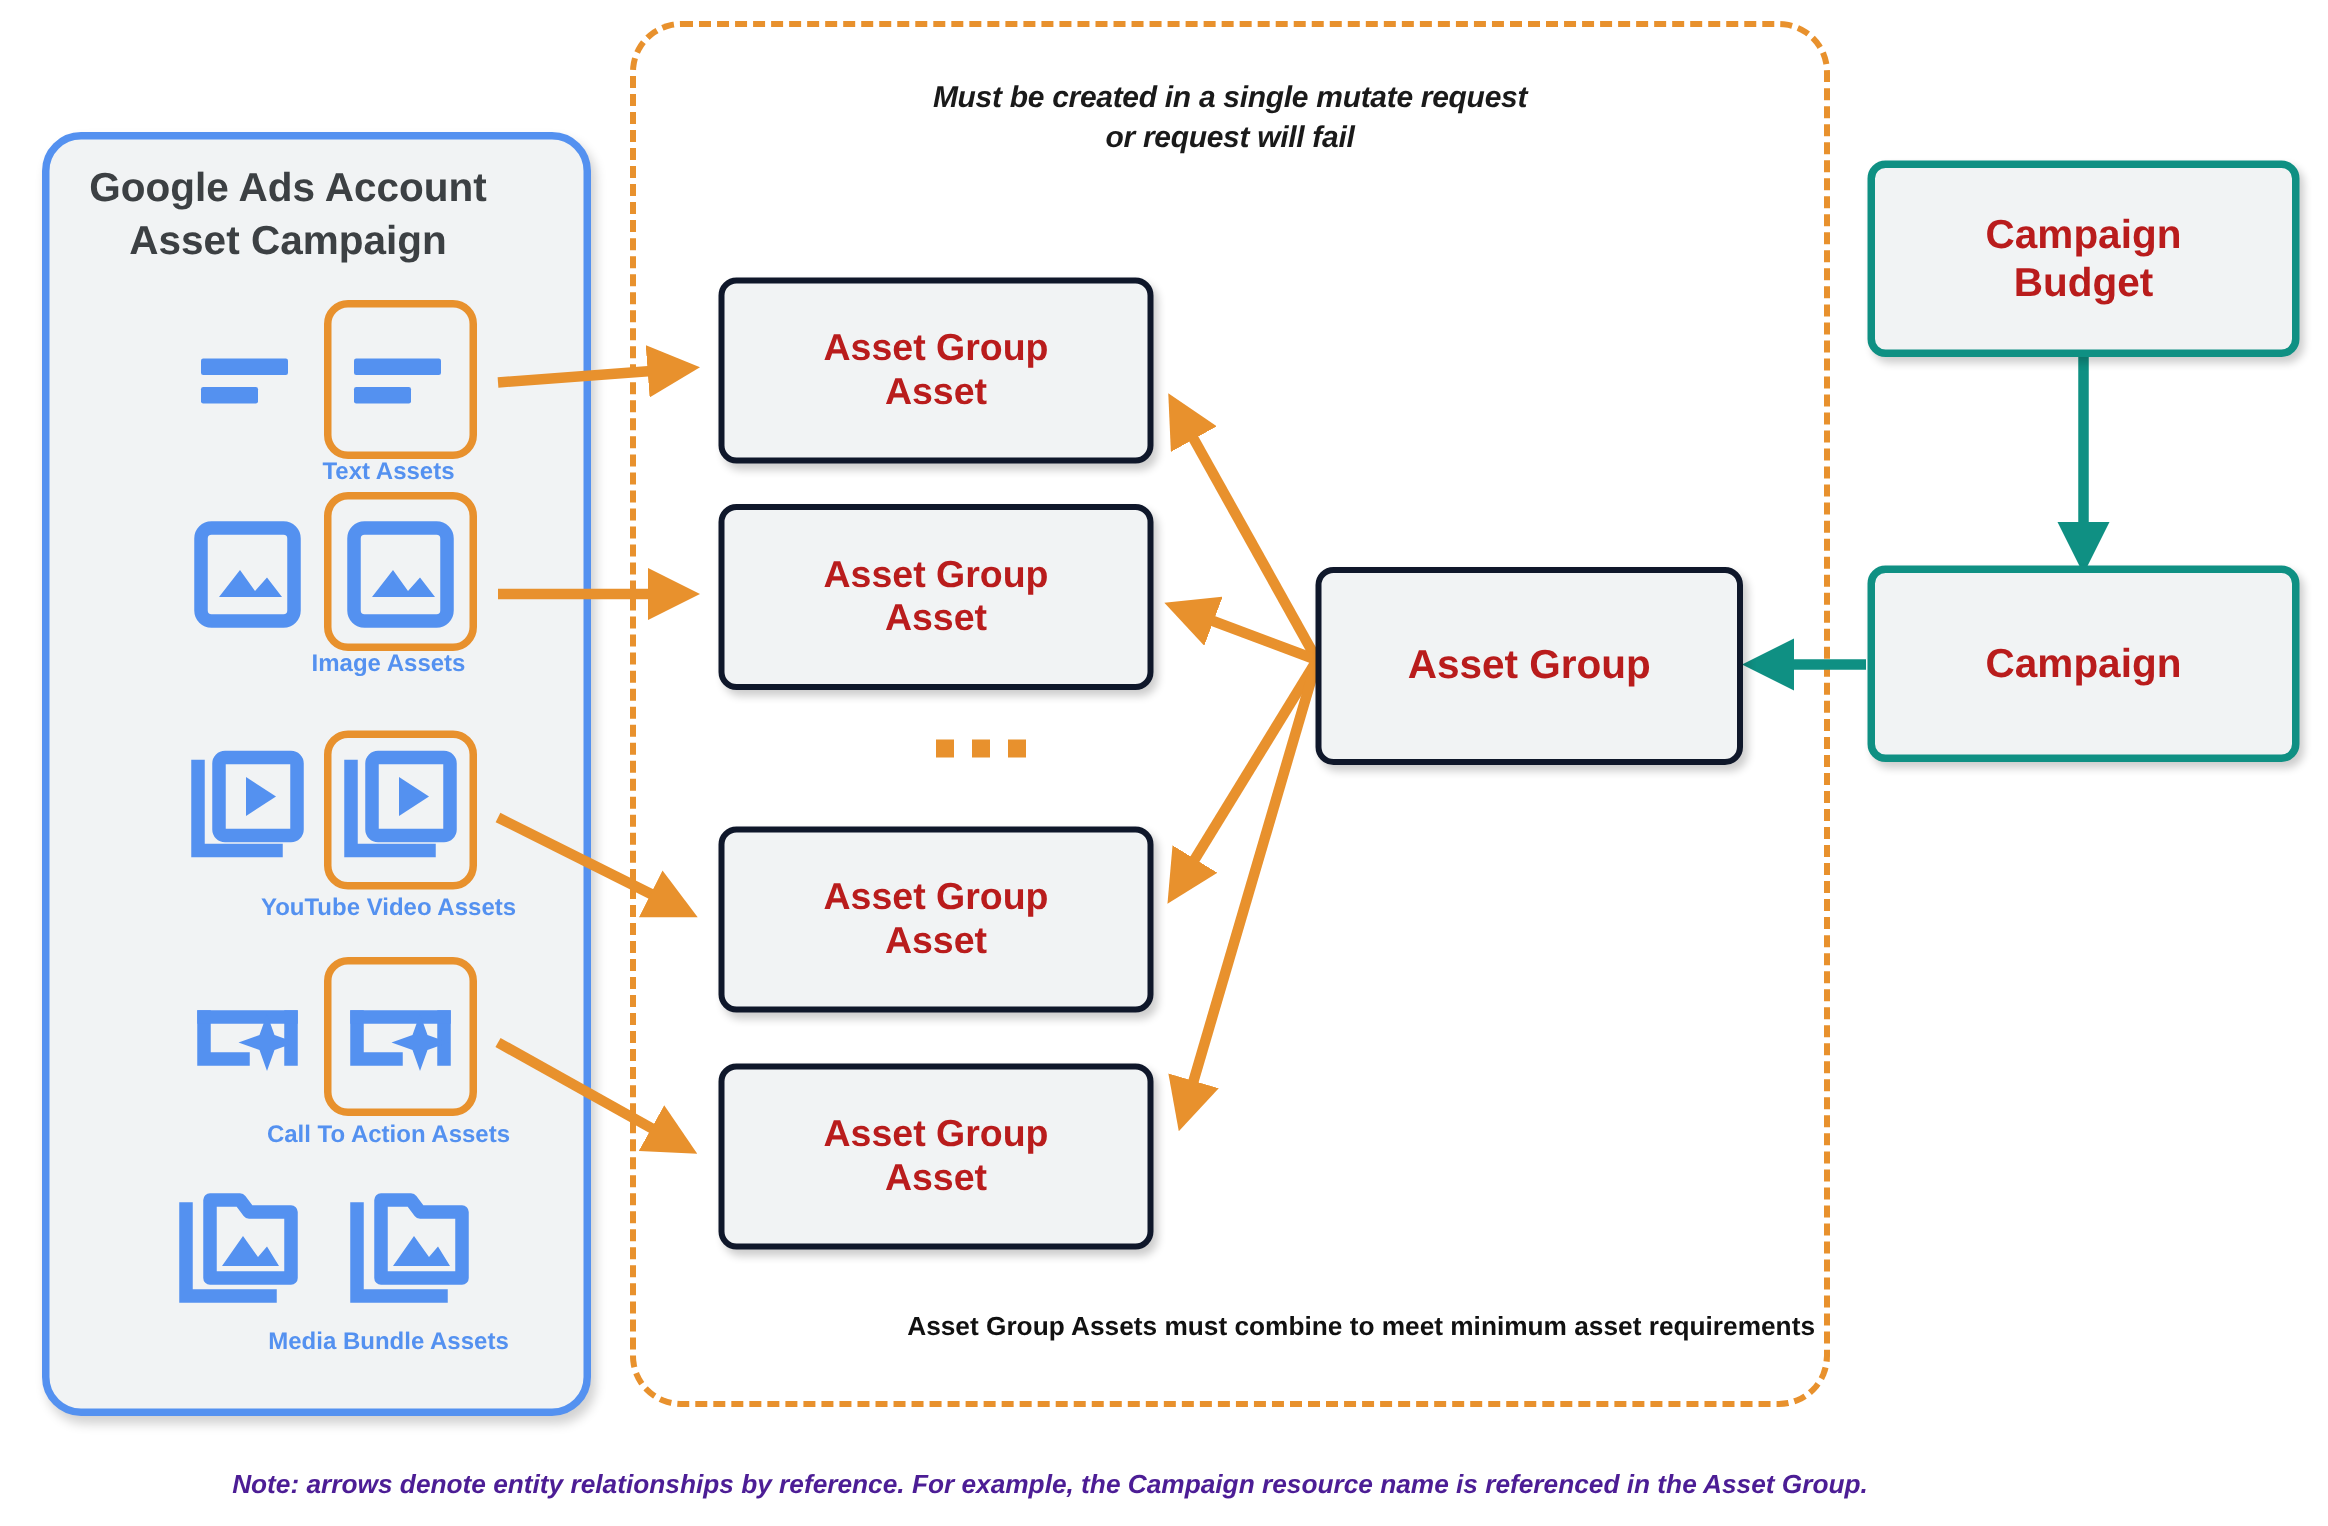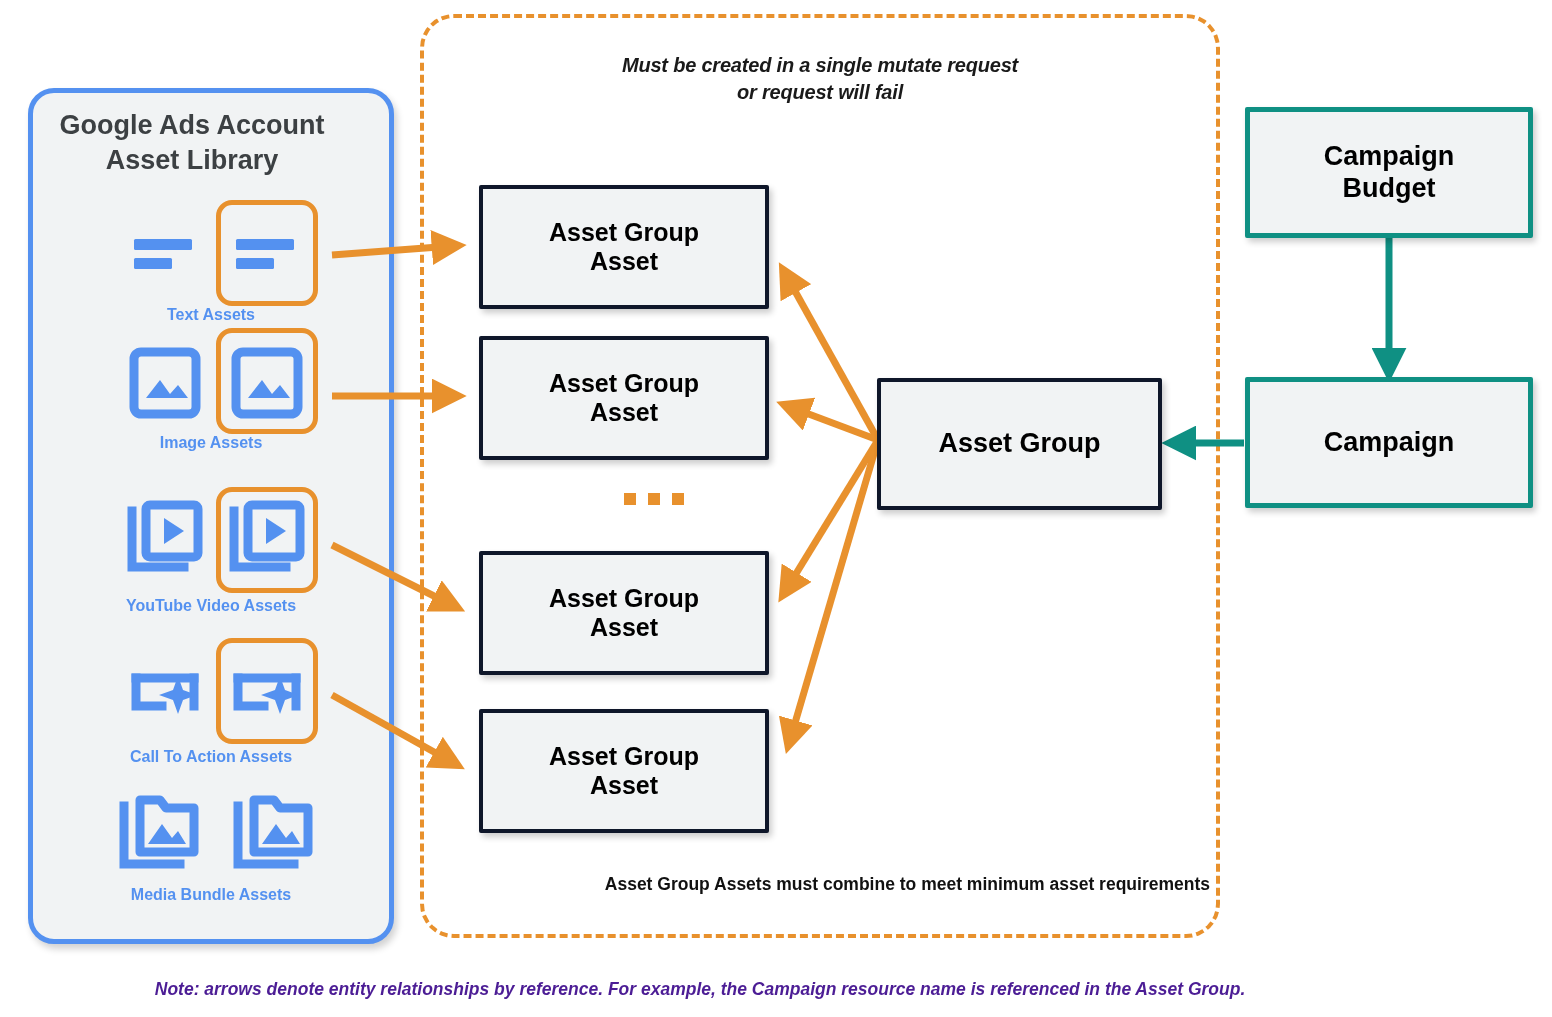--- a/index.html
+++ b/index.html
@@ -2,45 +2,45 @@
 <html><head>
 <meta charset="utf-8">
 <style>
   html,body{margin:0;padding:0;background:#ffffff;}
   body{width:1552px;height:1017px;overflow:hidden;
        font-family:"Liberation Sans","DejaVu Sans",sans-serif;
        -webkit-font-smoothing:antialiased;}
   #stage{position:relative;width:1552px;height:1017px;background:#fff;}
 
   
-  .card{position:absolute;background:#f1f3f4;border-radius:2px;
+  .card{position:absolute;background:#f1f3f4;border-radius:12px;
         display:flex;align-items:center;justify-content:center;
         text-align:center;box-sizing:border-box;
-        color:#000000;font-weight:700;line-height:1.18;
+        color:#b91c1c;font-weight:700;line-height:1.18;
         box-shadow:3px 4px 6px rgba(0,0,0,.20);}
   .card.orange{border:4px solid #0f172a;}
   .card.teal{border:5px solid #0f9083;}
 
   
   #library{position:absolute;left:28px;top:88px;width:366px;height:856px;
            background:#f1f3f4;border:5px solid #5491f0;border-radius:26px;
            box-sizing:border-box;box-shadow:3px 5px 7px rgba(0,0,0,.18);}
   #library-title{position:absolute;left:28px;top:108px;width:328px;
            text-align:center;font-size:27px;font-weight:700;color:#3c4043;
            line-height:1.3;}
 
   .asset-row{position:absolute;left:28px;width:366px;}
   .icon-pair{position:relative;height:88px;}
   .icon-slot{position:absolute;top:0;width:86px;height:88px;}
   .icon-slot.left{left:94px;}
   .icon-slot.right{left:196px;}
   .hl{position:absolute;left:188px;top:-10px;width:102px;height:106px;
       border:5px solid #e8912d;border-radius:16px;box-sizing:border-box;}
   .asset-label{position:absolute;width:366px;text-align:center;
-      font-size:16px;font-weight:700;color:#5491f0;}
+      font-size:16px;font-weight:700;color:#5491f0;padding-left:48px;}
 
   
   #mutate-box{position:absolute;left:420px;top:14px;width:800px;height:924px;
      border:4px dashed #e8912d;border-radius:34px;box-sizing:border-box;
      background:transparent;}
   #mutate-title{position:absolute;left:430px;top:52px;width:780px;
      text-align:center;font-size:20px;font-weight:700;font-style:italic;
      color:#1a1a1a;line-height:1.35;letter-spacing:-.2px;}
   #mutate-footnote{position:absolute;left:430px;top:874px;width:780px;
      text-align:right;font-size:17.5px;font-weight:700;color:#111;}
@@ -58,21 +58,21 @@
 </style>
 </head>
 <body>
 
 <div id="stage">
 
   <div id="library"></div>
 
   <div id="library-title">
     <div>Google Ads Account</div>
-    <div>Asset Library</div>
+    <div>Asset Campaign</div>
   </div>
 
   <div class="asset-row" style="top:210px">
     <div class="icon-pair">
       <div class="icon-slot left">
         <svg viewBox="0 0 86 88" width="86" height="88" aria-hidden="true">
           <rect x="12" y="29" width="58" height="11" rx="1.5" fill="#5491f0"></rect>
           <rect x="12" y="48" width="38" height="11" rx="1.5" fill="#5491f0"></rect>
         </svg>
       </div>

